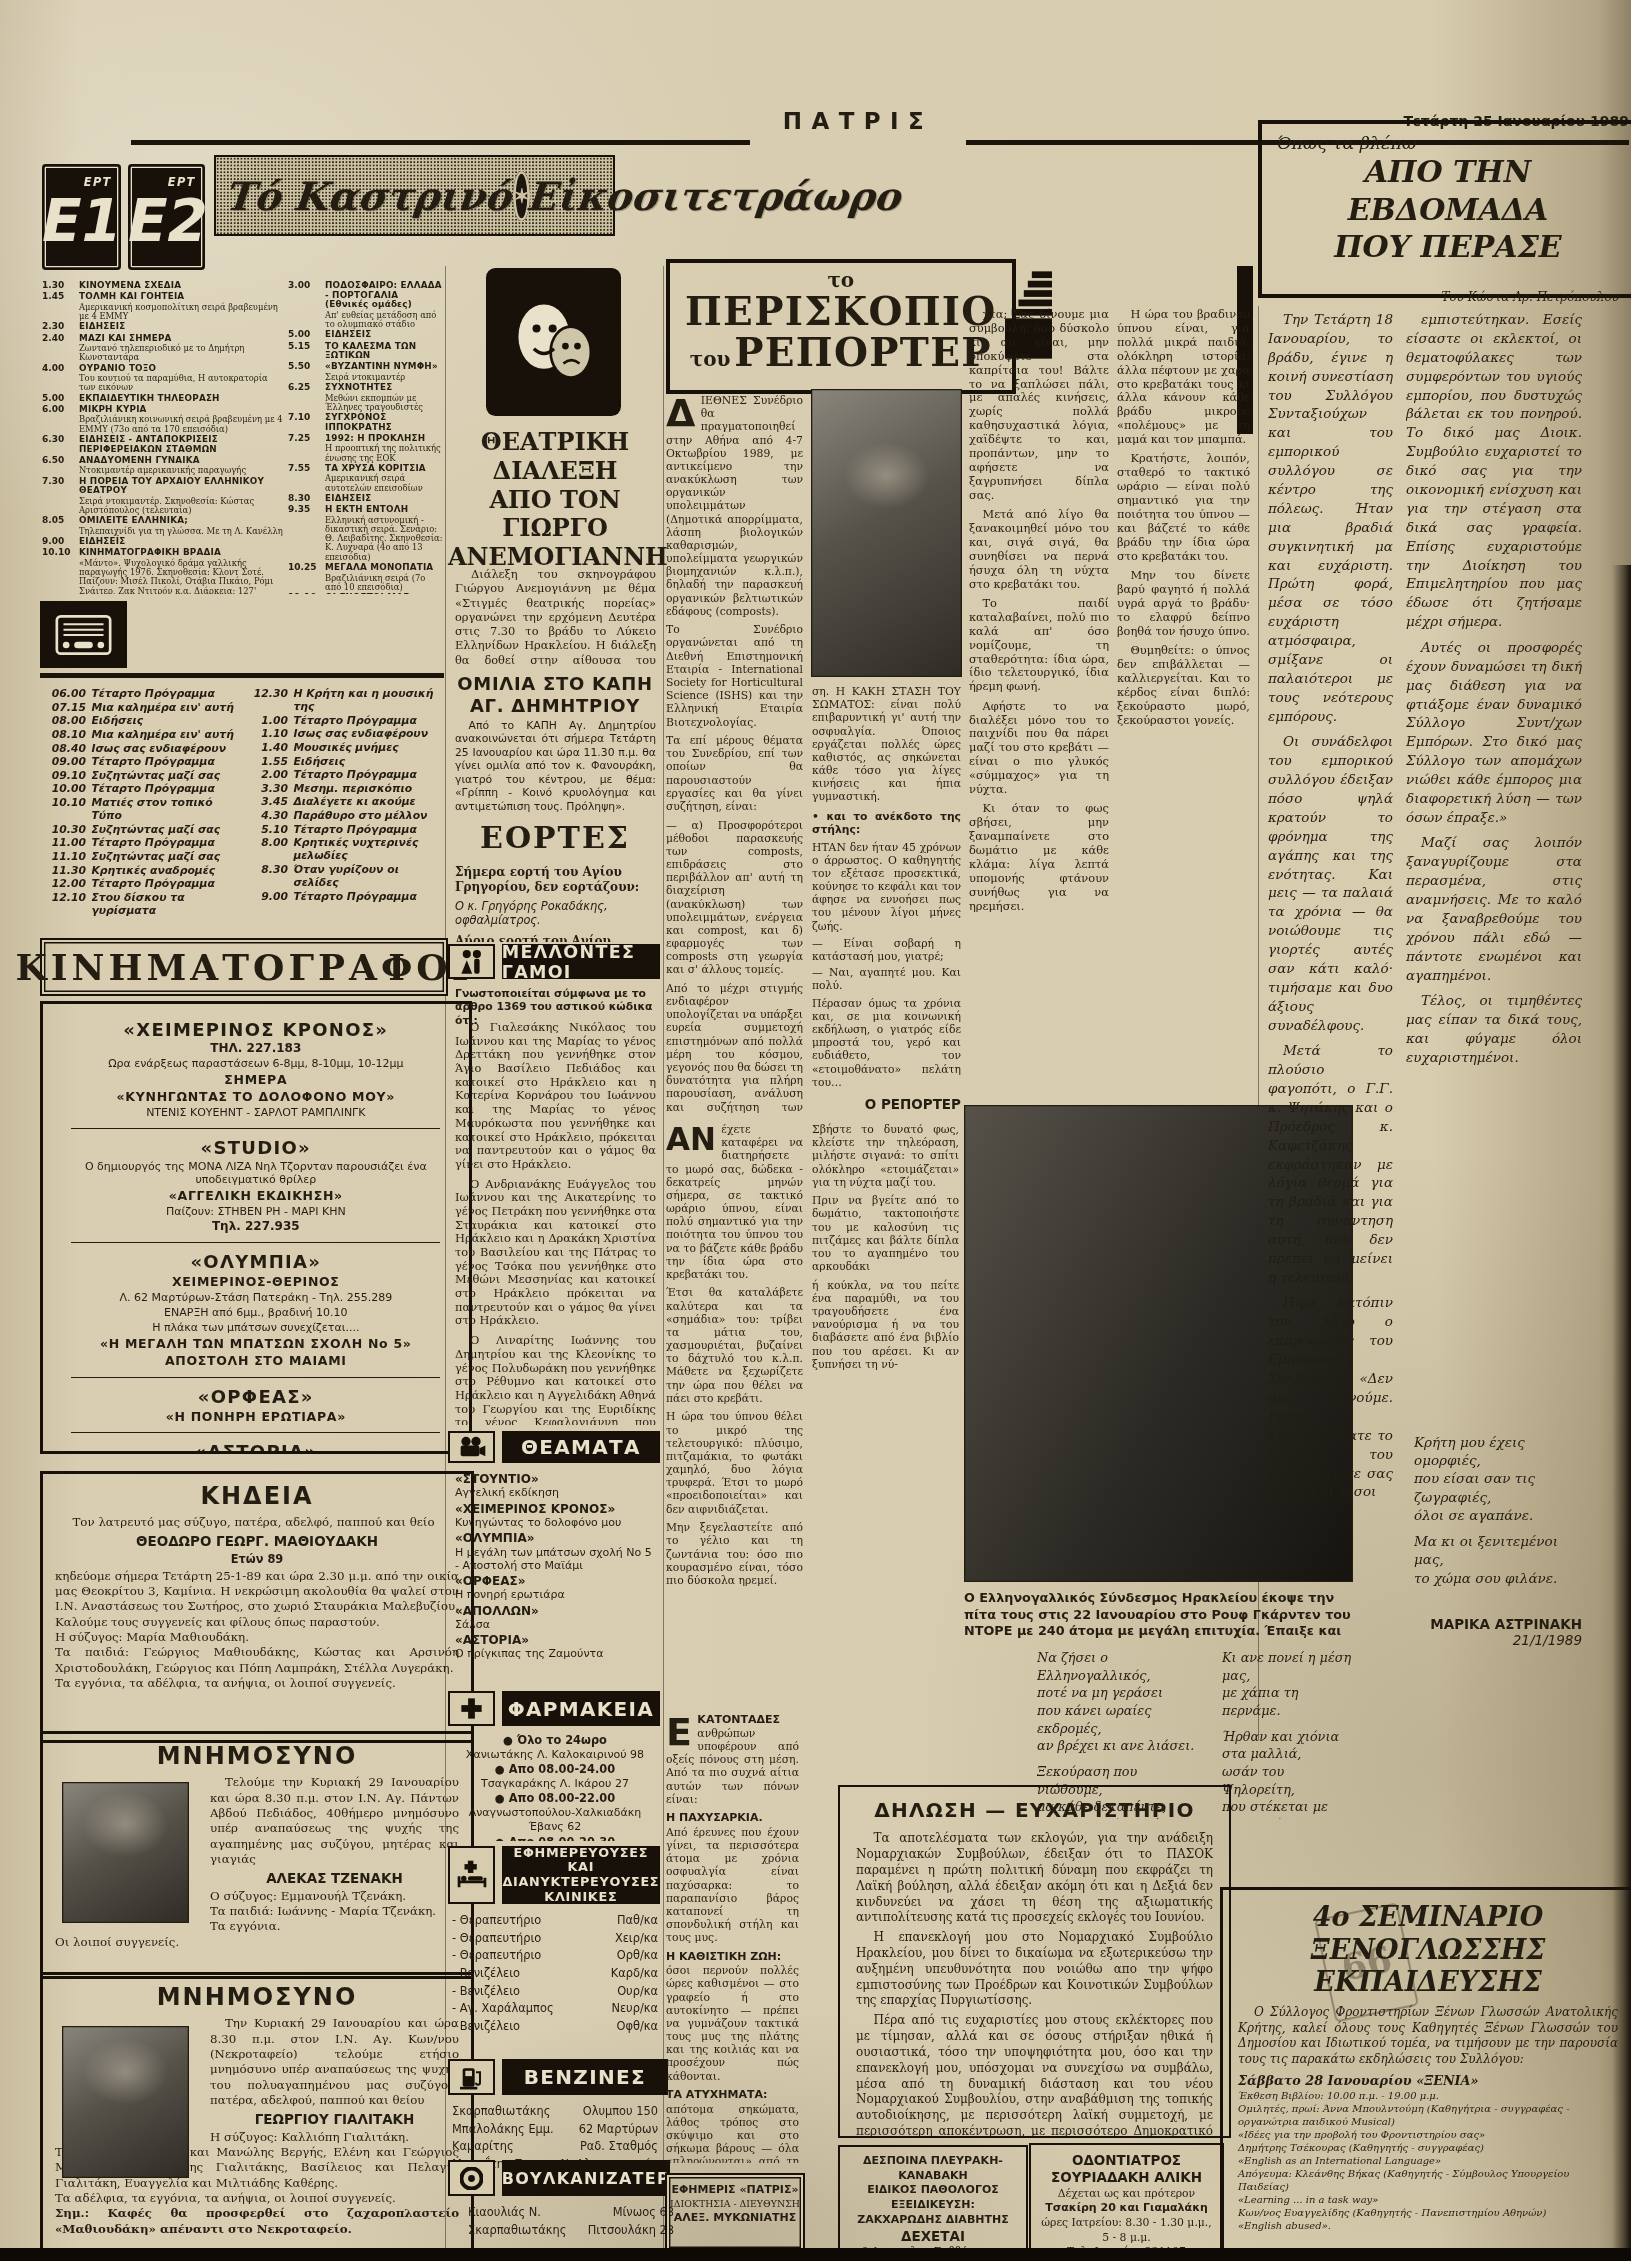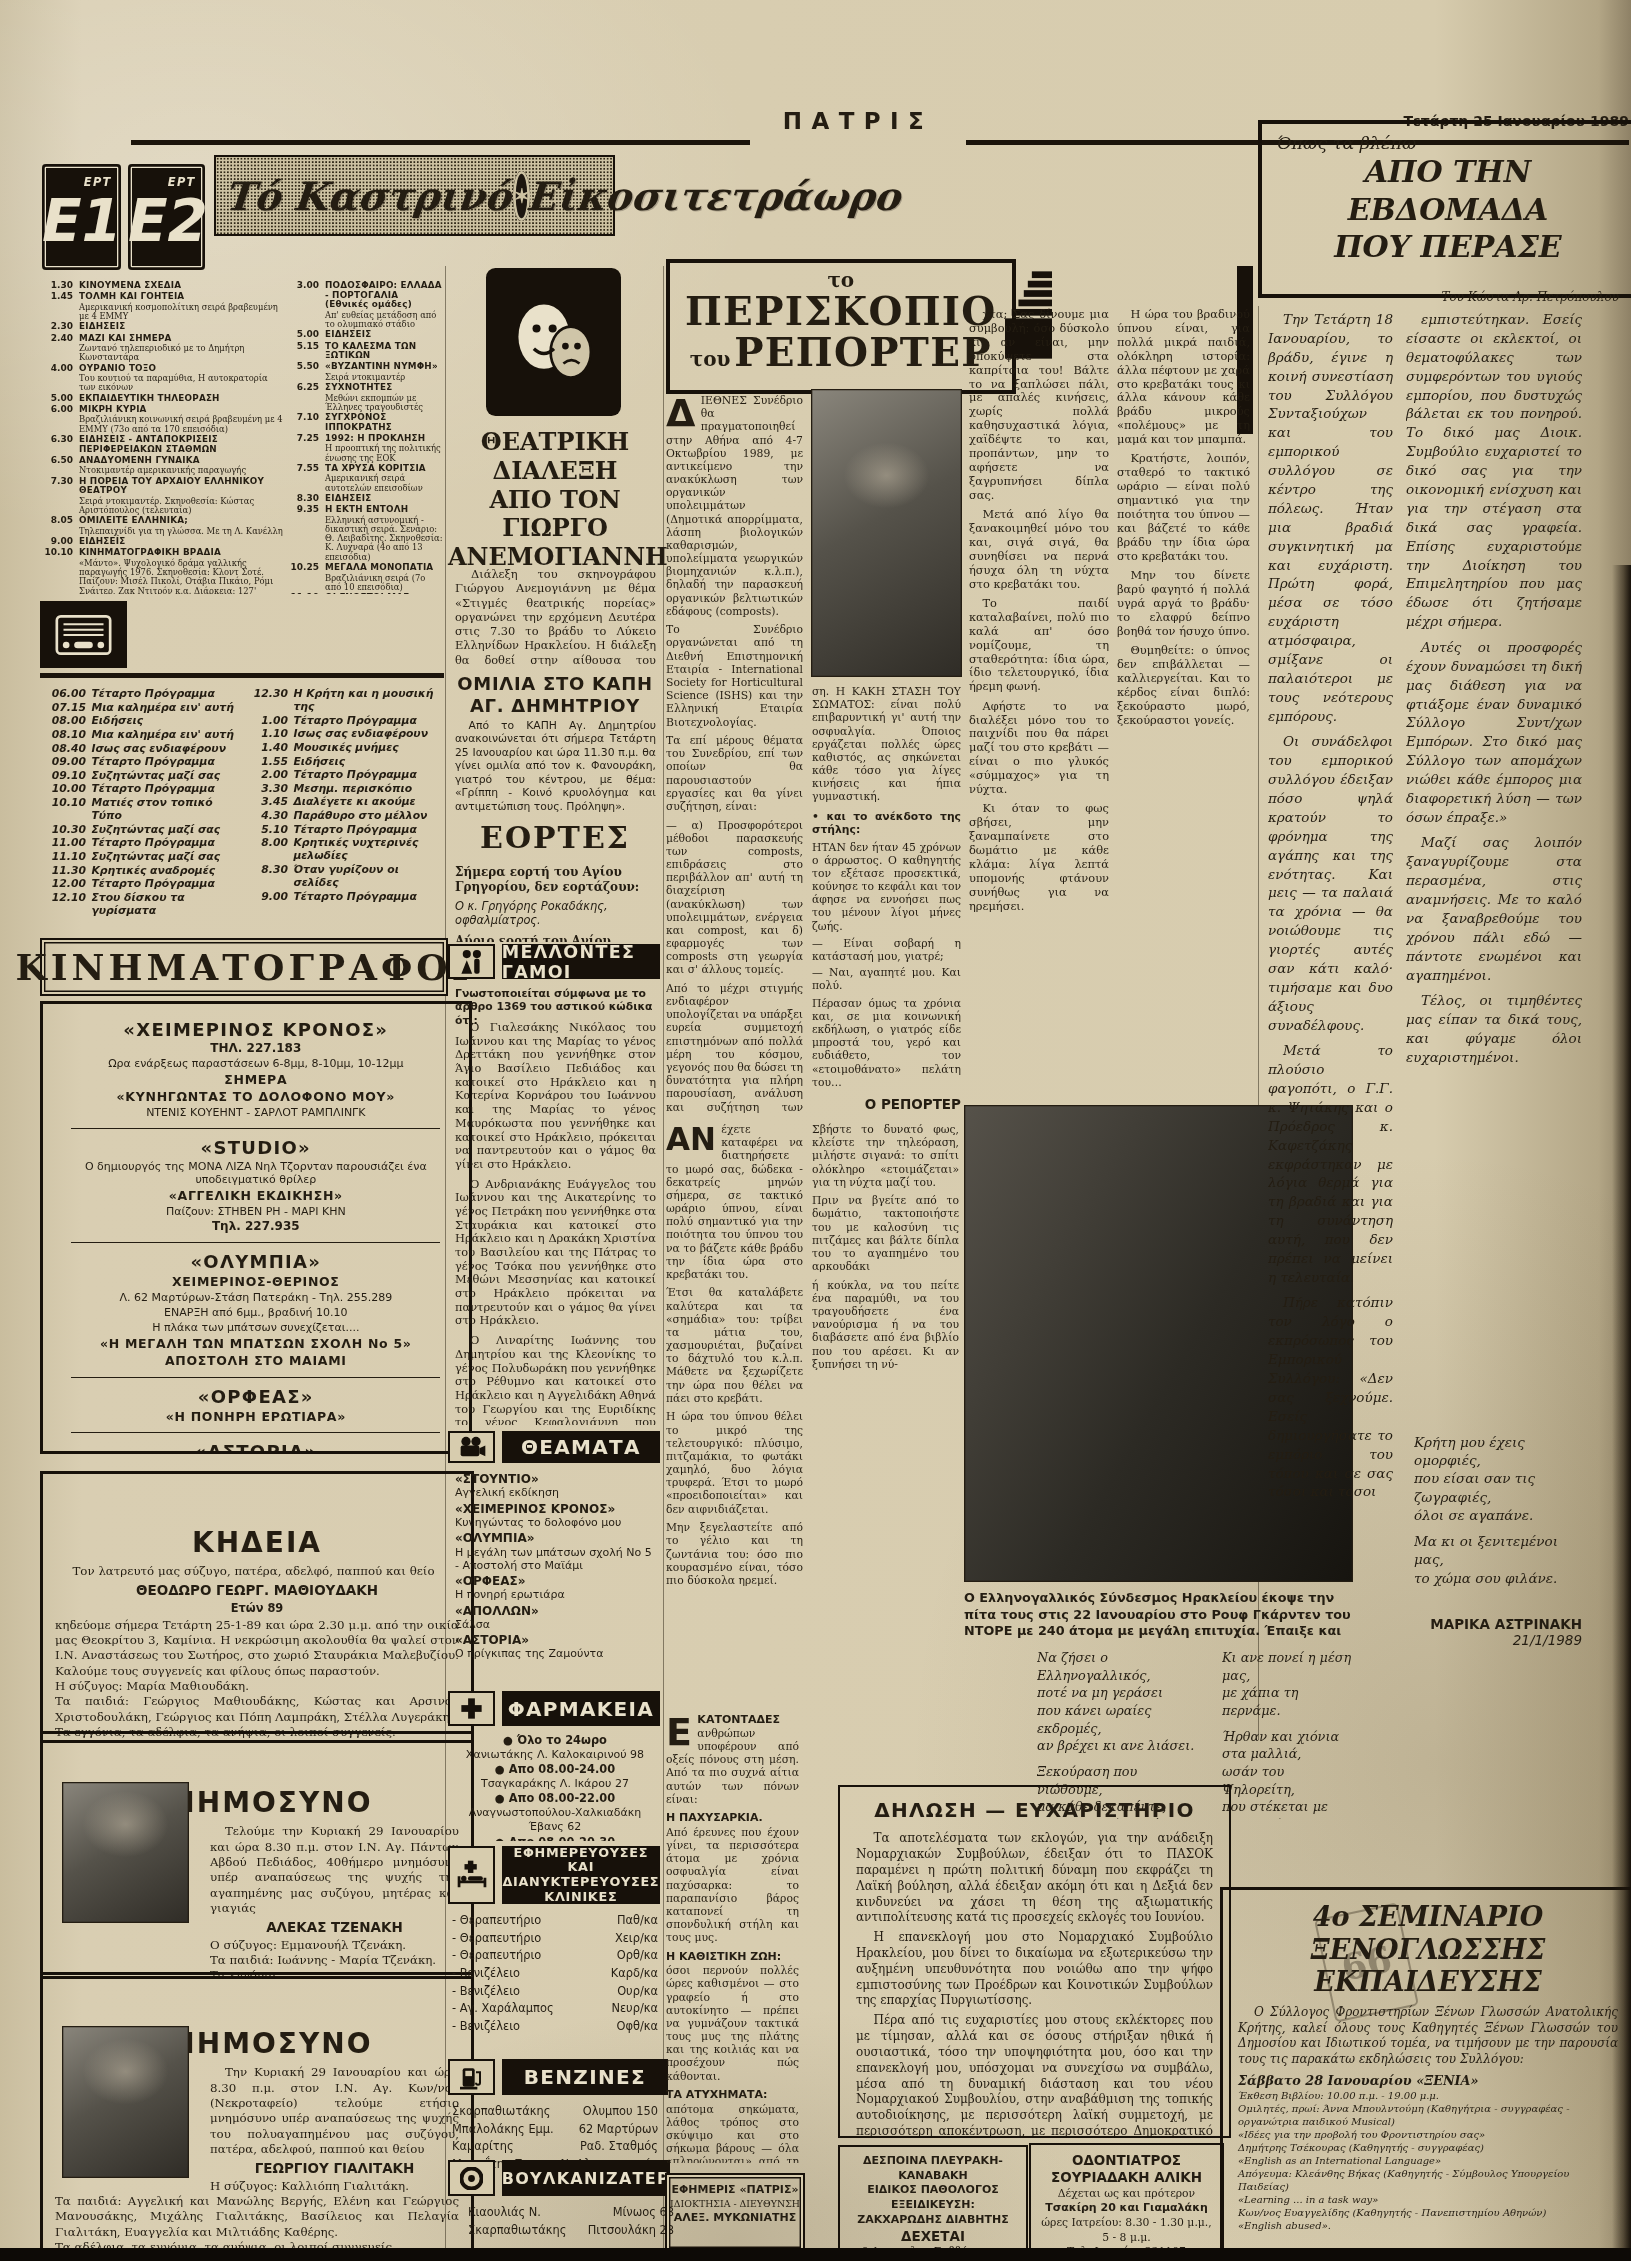--- a/index.html
+++ b/index.html
@@ -40,21 +40,21 @@
   .wk-kicker{font-style:italic;font-size:17.5px;}
   .wk-title{font-style:italic;font-weight:700;font-size:30px;text-align:center;line-height:1.25;}
   .wk-byline{font-style:italic;font-size:12px;text-align:right;margin-top:24px;}
   .wk-p{font-style:italic;font-size:13.5px;line-height:1.4;text-align:justify;text-indent:15px;margin:0 0 6.7px;}
   .wk-verse{font-style:italic;font-size:13.5px;line-height:1.35;min-height:8px;}
   .wk-sig{font-family:"DejaVu Sans",sans-serif;font-weight:700;font-size:13.5px;text-align:right;}
 
   
   .tvcol{font-family:"DejaVu Sans","Liberation Sans",sans-serif;font-size:8.4px;line-height:1.1;}
   .tv-row{display:flex;margin-bottom:1.3px;}
-  .tv-time{flex:0 0 31px;text-align:right;padding-right:6px;font-weight:700;font-size:9px;}
+  .tv-time{flex:0 0 31px;text-align:left;padding-right:6px;font-weight:700;font-size:9px;}
   .tv-title{font-weight:700;font-size:8.8px;letter-spacing:0.2px;}
   .tv-desc{font-family:"DejaVu Serif",serif;font-size:8.4px;margin-top:0.7px;}
 
   
   .radiohead{display:flex;gap:9.4px;align-items:stretch;}
   .radioiconbox{flex:0 0 81px;border:3.4px solid #17110a;display:flex;align-items:center;justify-content:center;background:#17110a;}
   .radiotitle{flex:1;background:#17110a;color:#e9e1ca;display:flex;align-items:center;justify-content:center;
     font-family:"DejaVu Sans",sans-serif;font-weight:700;font-size:42px;letter-spacing:1.3px;}
   .rd-row{display:flex;font-style:italic;font-weight:700;font-size:10.8px;line-height:1.2;font-family:"DejaVu Sans",sans-serif;margin-bottom:0.7px;}
   .rd-time{flex:0 0 38px;text-align:right;padding-right:5.4px;}
@@ -88,21 +88,21 @@
   .th-name{font-weight:700;font-size:12px;font-family:"DejaVu Sans",sans-serif;line-height:1.2;}
   .th-film{font-size:11px;font-family:"DejaVu Sans",sans-serif;margin-bottom:2px;line-height:1.2;}
 
   .ph-label{font-weight:700;text-align:center;font-size:11.4px;font-family:"DejaVu Sans",sans-serif;line-height:1.3;}
   .ph-name{text-align:center;font-size:11px;font-family:"DejaVu Sans",sans-serif;line-height:1.3;}
 
   .cl-row{display:flex;justify-content:space-between;font-family:"DejaVu Sans",sans-serif;font-size:11.4px;line-height:1.55;}
 
   
   .obitbox{border:3.4px solid #17110a;padding:8px 12px;}
-  .obit-title{font-family:"DejaVu Sans",sans-serif;font-weight:700;font-size:28px;text-align:center;letter-spacing:2px;margin-bottom:5.4px;margin-top:44px;}
+  .obit-title{font-family:"DejaVu Sans",sans-serif;font-weight:700;font-size:24px;text-align:center;letter-spacing:2px;margin-bottom:5.4px;}
   .obit-name{font-family:"DejaVu Sans",sans-serif;font-weight:700;font-size:13.5px;text-align:center;margin:2.7px 0;}
   .obit-age{font-family:"DejaVu Sans",sans-serif;font-weight:700;font-size:11.4px;text-align:center;margin-bottom:2.7px;}
   .obit-body{font-size:11.8px;line-height:1.3;text-align:justify;}
   .photo{background:
       radial-gradient(61px 47px at 50% 30%, rgba(190,180,160,.55), transparent 70%),
       linear-gradient(150deg,#8a867c,#55524a 45%,#2f2c26 100%);
     box-shadow:inset 0 0 0 1.3px #241d12;}
 
   
   .perbox{border:4.7px solid #17110a;padding:6.7px 10.8px;position:relative;}

